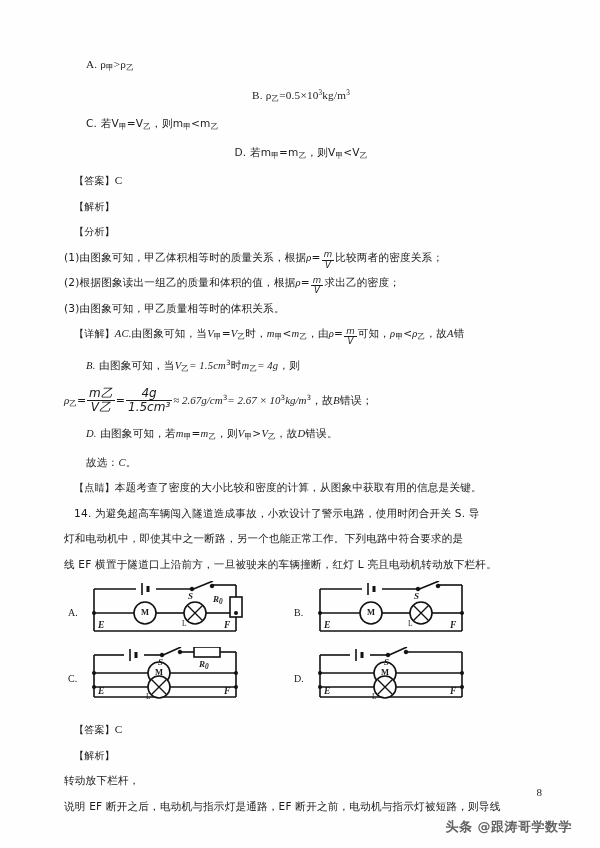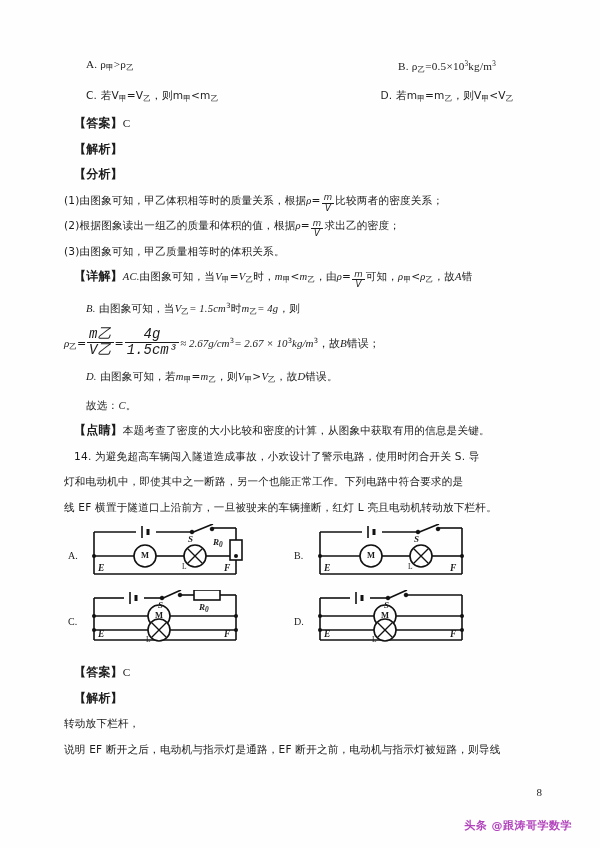--- a/index.html
+++ b/index.html
@@ -30,42 +30,43 @@
     font-size: 11.2px;
     line-height: 25.5px;
     white-space: nowrap;
     letter-spacing: 0.2px;
   }
   .indent { padding-left: 22px; }
   .indent2 { padding-left: 10px; }
   .two-col {
     display: flex;
     line-height: 25.5px;
+    flex-direction: column;
   }
   .two-col .col-a { width: 270px; padding-left: 22px; }
   .two-col .col-b { flex: 1; text-align: center; }
   .cjk { font-family: "DejaVu Sans", "Liberation Sans", sans-serif; font-size: 10.6px; }
-  b.brk { font-weight: 700; font-family: "DejaVu Sans", sans-serif; font-size: 12px; }
+  b.brk { font-weight: 400; font-family: "DejaVu Sans", sans-serif; font-size: 10px; }
   i.mv { font-style: italic; font-family: "Liberation Serif", serif; }
   sub { font-size: 7.4px; vertical-align: -2px; }
   sup { font-size: 7.2px; vertical-align: 4px; }
   .sub-cjk { font-size: 7.6px; font-family: "DejaVu Sans", sans-serif; vertical-align: -2px; }
 
   
   .frac {
     display: inline-block;
     vertical-align: -7px;
     text-align: center;
     font-style: italic;
     line-height: 1.05;
     margin: 0 1px;
   }
   .frac .num { display: block; font-size: 8.6px; padding: 0 2px; }
   .frac .den { display: block; font-size: 8.6px; border-top: 1px solid #1b1b1b; padding: 0 2px; }
-  .frac.big .num, .frac.big .den { font-size: 14px; font-family: Liberation Mono, monospace; }
+  .frac.big .num, .frac.big .den { font-size: 12px; }
 
   .eqline {
     font-size: 11px;
     line-height: 34px;
     white-space: nowrap;
   }
 
   
   .circuit-row {
     position: relative;
@@ -87,23 +88,23 @@
     position: absolute;
     right: 58px;
     top: 786px;
     font-size: 11px;
   }
   .watermark {
     position: absolute;
     right: 28px;
     top: 818px;
     font-family: "DejaVu Sans", sans-serif;
-    font-size: 11px;
+    font-size: 13px;
     font-weight: 700;
-    color: #a21caf;
+    color: #404040;
     letter-spacing: 0.5px;
     opacity: 0.82;
   }
 </style>
 </head>
 <body>
 
 <div class="page">
   <div class="content">
 

